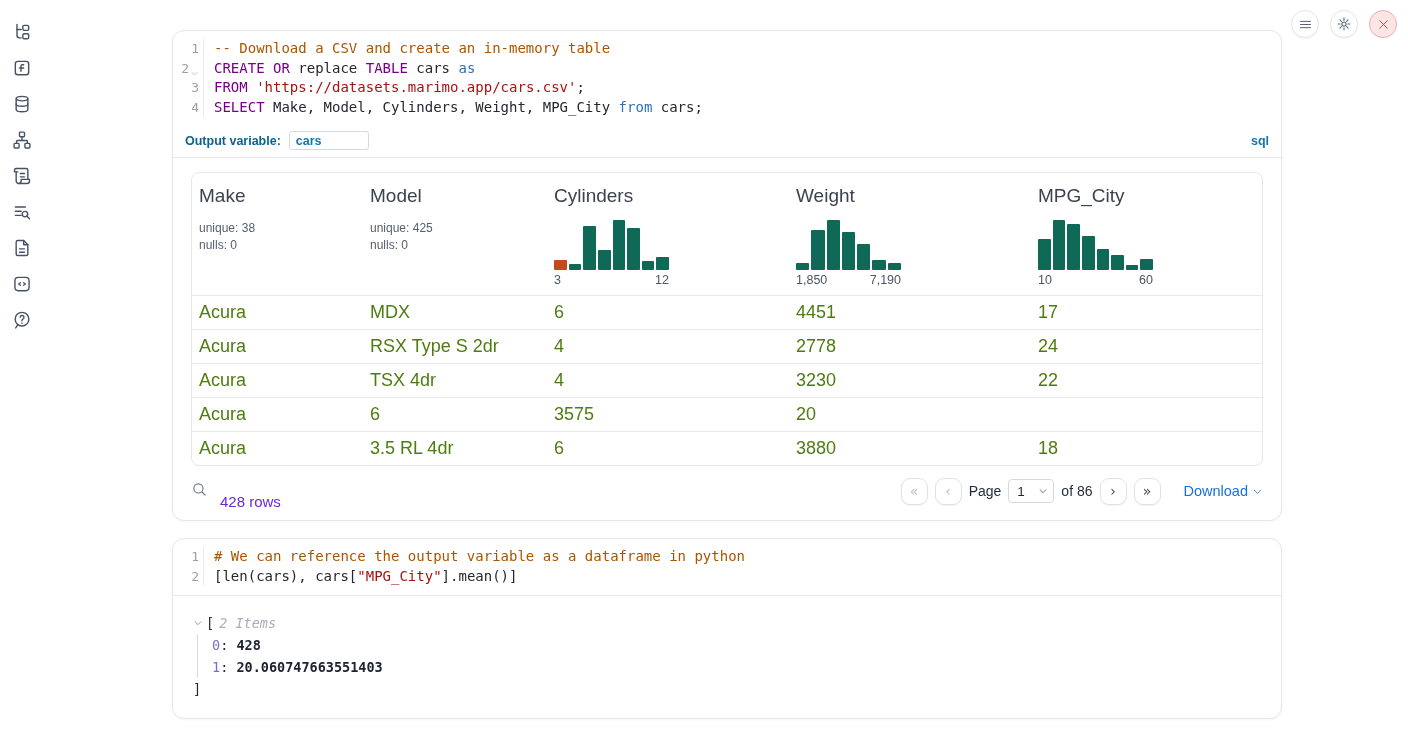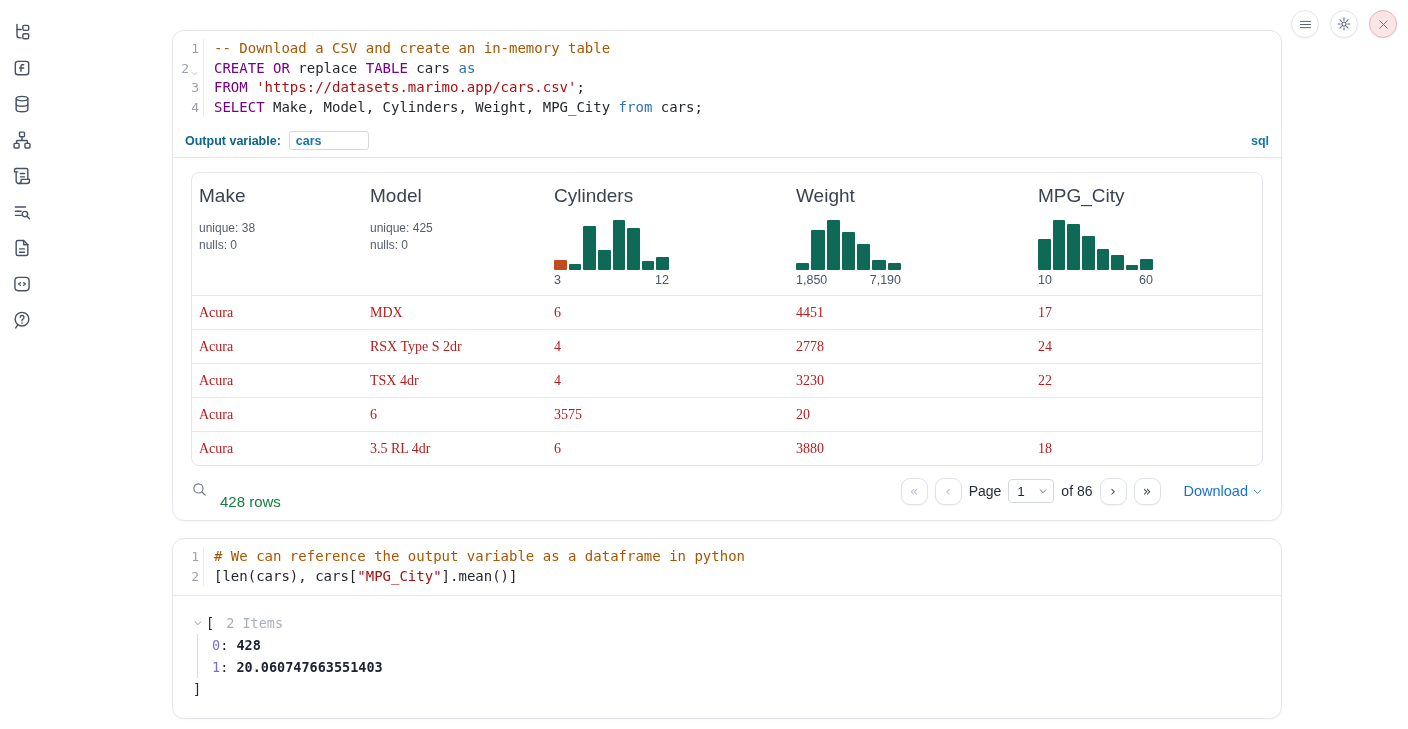--- a/index.html
+++ b/index.html
@@ -64,26 +64,26 @@
   .dt-head .dt-cell { padding:12px 8px 8px 7px; }
   .col-name { font-size:19px; color:#3b4350; margin-bottom:13px; }
   .col-stats { font-size:12px; color:#555e6b; line-height:16.5px; }
   .hist { display:flex; align-items:flex-end; gap:2px; height:50px; }
   .hist-bar { flex:1; border-radius:1px; }
   .hist-labels { display:flex; justify-content:space-between; font-size:12.5px;
                  color:#4b5563; margin-top:3px; }
   .hist-wrap { }
   .dt-row { border-top:1px solid #e7e9ed; }
   .dt-row .dt-cell { padding:0 8px 0 7px; height:33px; display:flex;
-                     align-items:center; font-size:14px; color:#b91c1c;font-family:Liberation Serif, serif; }
+                     align-items:center; font-size:18px; color:#4d7c0f; }
 
   
   .table-footer { display:flex; align-items:center; margin-top:8px; height:34px; }
   .search-icon svg { stroke:#6b7280; fill:none; stroke-width:1.6; stroke-linecap:round; }
-  .row-count { margin-left:12px; font-size:15px; color:#15803d;margin-top:20px; }
+  .row-count { margin-left:12px; font-size:15px; color:#6d28d9;margin-top:20px; }
   .pager { margin-left:auto; display:flex; align-items:center; gap:7px; }
   .page-btn { width:27px; height:27px; border-radius:9px; border:1px solid #dfe3e8;
               background:#fff; box-shadow:0 1px 1px rgba(0,0,0,.05);
               display:flex; align-items:center; justify-content:center;
               font-size:14px; cursor:pointer; font-family:"DejaVu Sans", sans-serif; }
   .page-btn.disabled { color:#b9c0c9; }
   .page-btn.enabled { color:#3f4955; }
   .page-label, .of-label { font-size:14px; color:#1f2937; }
   .page-select { display:flex; align-items:center; justify-content:space-between;
                  width:46px; height:24px; border:1px solid #d4d9de; border-radius:4px;
@@ -93,21 +93,21 @@
               font-size:14.5px; color:#1670d8; cursor:pointer; }
   .download svg { stroke:#1670d8; fill:none; stroke-width:1.8; stroke-linecap:round; }
 
   
   .divider { border-top:1px solid #e4e7eb; }
   .tree-out { padding:16px 18px 18px 20px; font-family:"DejaVu Sans Mono", monospace;
               font-size:13.5px; line-height:22px; color:#23272e; }
   .tree-head { display:flex; align-items:center; gap:3px; }
   .tree-chevron { width:10px; height:10px; display:inline-flex; }
   .tree-chevron svg { stroke:#6b7280; fill:none; stroke-width:1.7; stroke-linecap:round; }
-  .tree-items-label { color:#a9aeb9; margin-left:9px; }
+  .tree-items-label { color:#a9aeb9; font-style:italic; margin-left:2px; }
   .tree-body { border-left:1px solid #d8dbe0; margin-left:4px; padding-left:14px; }
   .tree-entry { }
   .tree-key { color:#7d6bd0; }
   .tree-val { color:#1c2233; font-weight:bold; }
 </style>
 </head>
 <body>
 
 <div class="sidebar">
   <div class="side-btn">

